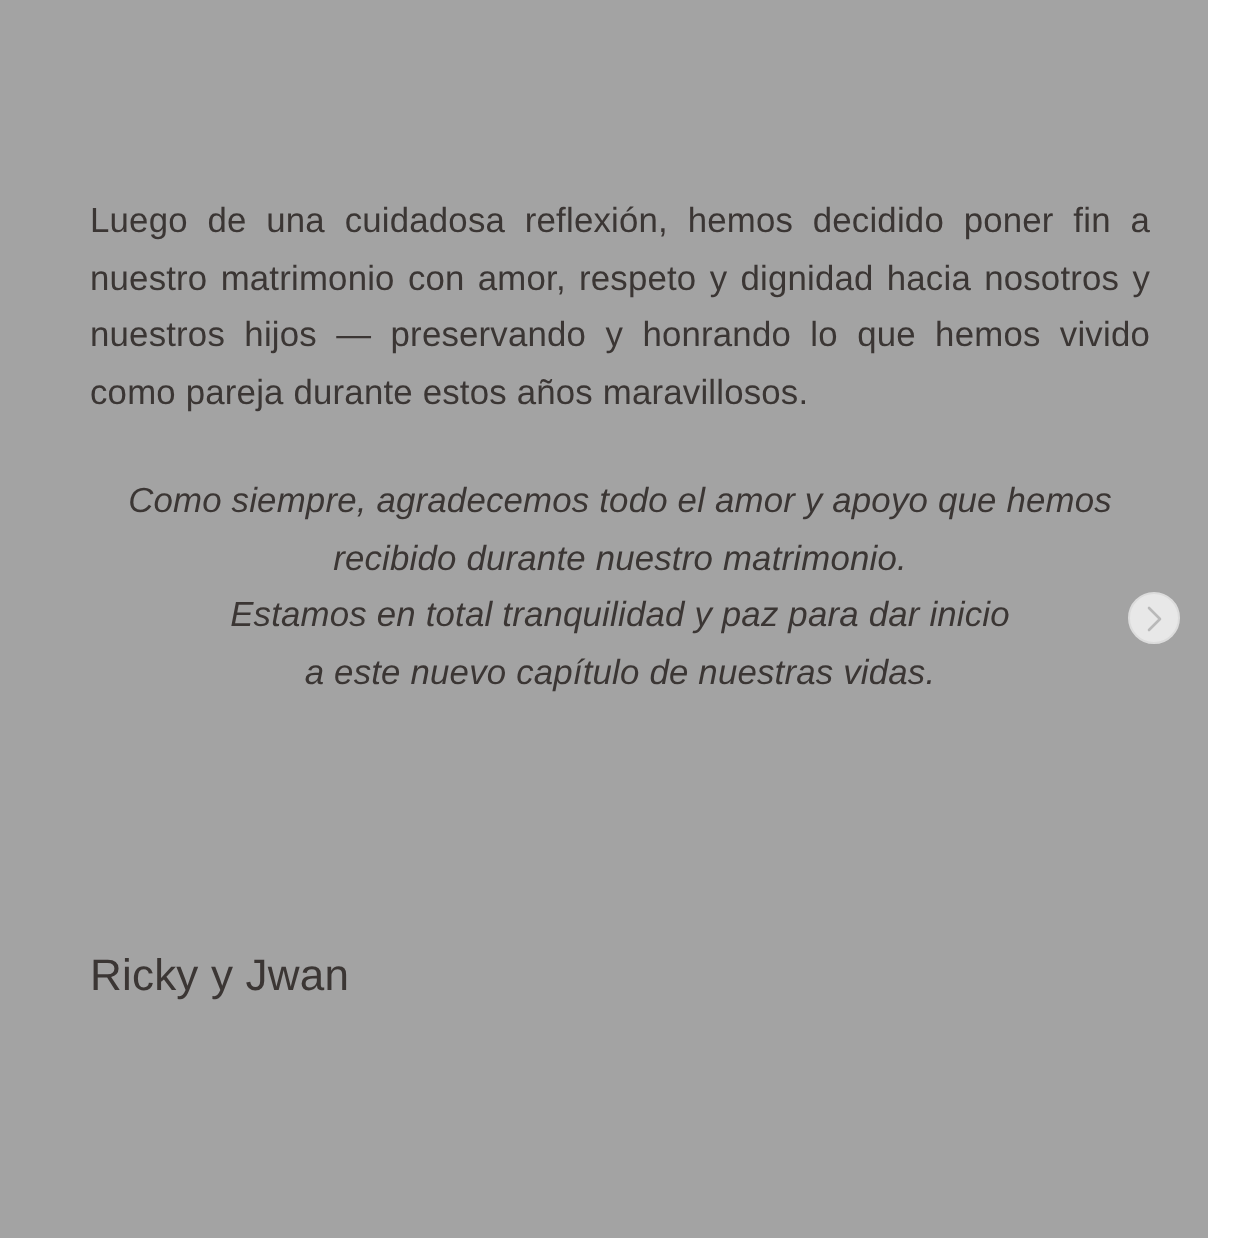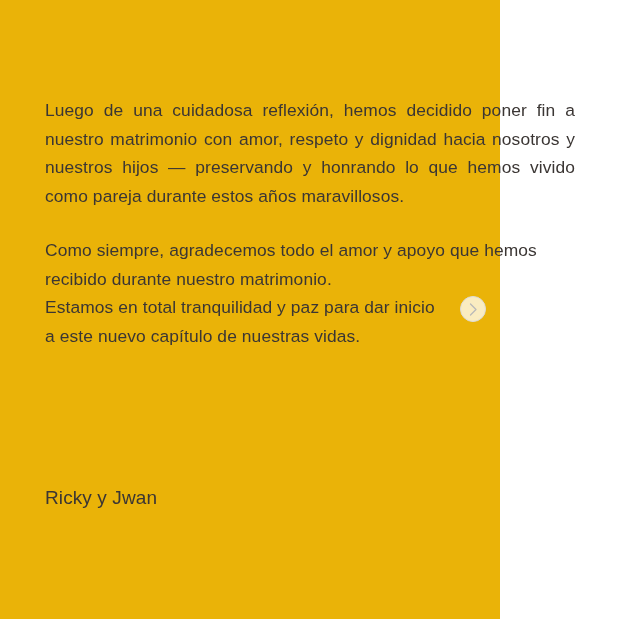--- a/index.html
+++ b/index.html
@@ -8,23 +8,23 @@
   }
   body {
     width: 620px;
     height: 619px;
     background: #ffffff;
     font-family: "Liberation Sans", sans-serif;
     overflow: hidden;
   }
   .card {
     position: relative;
-    width: 500px;
+    width: 604px;
     height: 619px;
-    background: #eab308;
+    background: #a3a3a3;
     box-sizing: border-box;
   }
   .statement {
     position: absolute;
     left: 45px;
     top: 96px;
     width: 530px;
     color: #3b3634;
     font-size: 17.4px;
     line-height: 28.5px;
@@ -33,28 +33,29 @@
     text-justify: inter-word;
   }
   .para {
     margin: 0 0 26px 0;
     text-align: justify;
   }
   .para:last-child {
     margin-bottom: 0;
   }
   .para.nojustify {
-    text-align: left;
+    text-align: center;
+    font-style: italic;
   }
   .signature {
     position: absolute;
     left: 45px;
-    top: 484px;
+    top: 474px;
     color: #3b3634;
-    font-size: 19px;
+    font-size: 22px;
     line-height: 28.5px;
     letter-spacing: 0.1px;
   }
   .next-arrow {
     position: absolute;
     right: 14px;
     top: 296px;
     width: 26px;
     height: 26px;
     border-radius: 50%;

